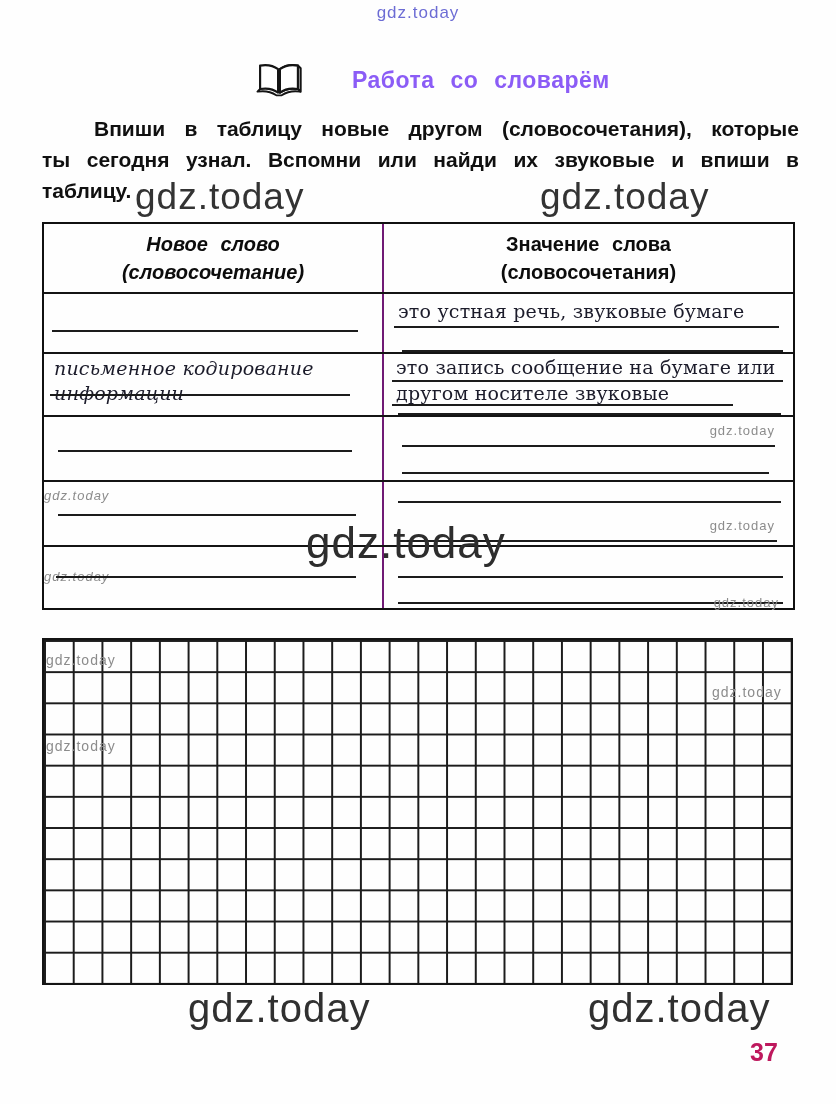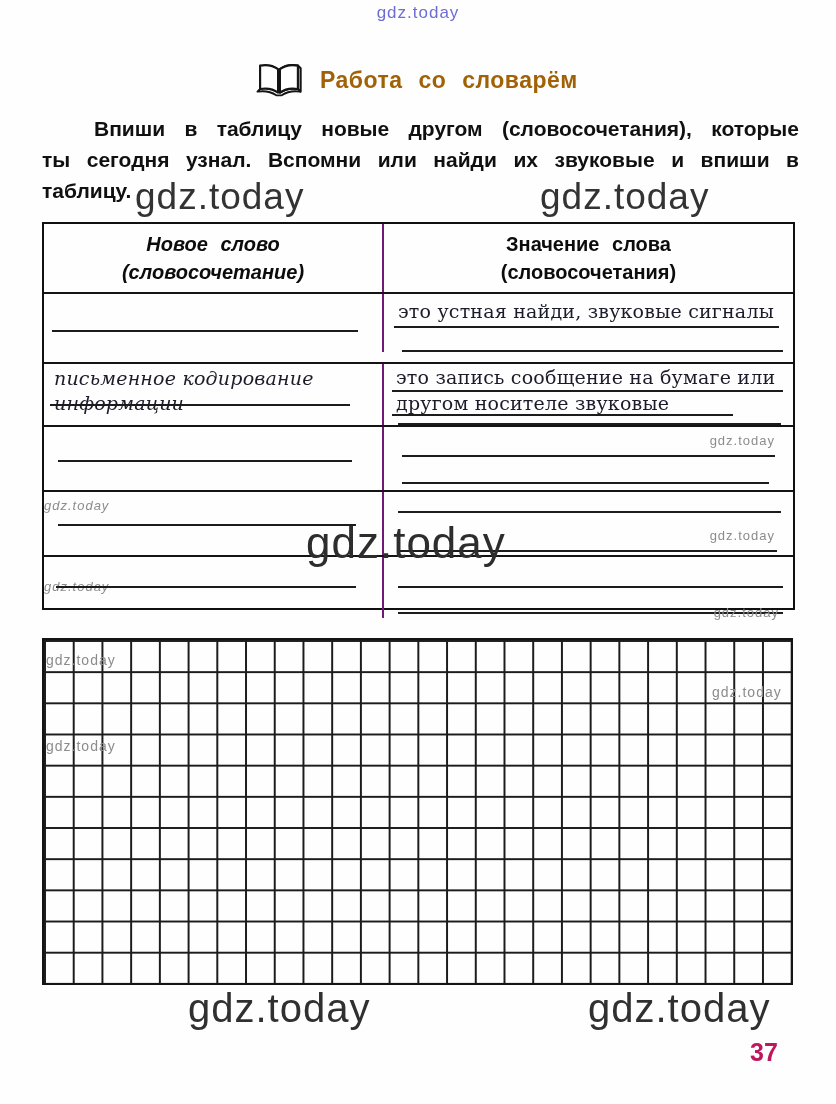--- a/index.html
+++ b/index.html
@@ -8,21 +8,21 @@
     font-family:"Liberation Sans", sans-serif;color:#111;overflow:hidden;
   }
   
   .wm{position:absolute;font-family:"Liberation Sans",sans-serif;white-space:nowrap;letter-spacing:1px;}
   .wm-top{left:0;right:0;top:3px;text-align:center;font-size:17px;color:#5d5dd0;opacity:.9;}
   .wm-md{font-size:37px;color:#333;}
   .wm-sm{font-size:13px;color:#8c8c8c;}
   .wm-lg{font-size:40px;color:#303030;}
   
   .hdr{position:absolute;left:252px;top:60px;display:flex;align-items:center;gap:14px;}
-  .hdr .title{font-size:23px;font-weight:bold;letter-spacing:.5px;word-spacing:9px;color:#a16207;}
+  .hdr .title{font-size:23px;font-weight:bold;letter-spacing:.5px;word-spacing:9px;color:#8b5cf6;margin-left:32px;}
   
   .instr{position:absolute;left:42px;top:113px;width:757px;font-size:21px;font-weight:bold;
          line-height:31px;word-spacing:5px;color:#101010;}
   .instr .jline{text-align:justify;text-align-last:justify;}
   .instr .ind{text-indent:52px;}
   
   .tbl{position:absolute;left:42px;top:222px;width:753px;height:388px;
        border:2px solid #101010;box-sizing:border-box;}
   .trow{display:flex;box-sizing:border-box;border-top:2px solid #141414;}
   .trow.first{border-top:none;}
@@ -86,27 +86,27 @@
         <span>Значение слова</span>
         <span>(словосочетания)</span>
       </div>
     </div>
 
     <div class="trow" style="height:60px;">
       <div class="cl">
         <div class="wline" style="left:8px;right:24px;top:36px;"></div>
       </div>
       <div class="cr">
-        <span class="hw" style="left:14px;top:6px;">это устная найди, звуковые сигналы</span>
+        <span class="hw" style="left:14px;top:6px;">это устная речь, звуковые бумаге</span>
         <div class="wline" style="left:10px;right:14px;top:32px;"></div>
         <div class="wline" style="left:18px;right:10px;top:56px;"></div>
       </div>
     </div>
 
-    <div class="trow" style="height:63px;margin-top:10px;">
+    <div class="trow" style="height:63px;">
       <div class="cl">
         <span class="hw" style="left:10px;top:3px;">письменное кодирование</span>
         <span class="hw" style="left:10px;top:28px;">информации</span>
         <div class="wline" style="left:6px;right:32px;top:40px;"></div>
       </div>
       <div class="cr">
         <span class="hw" style="left:12px;top:2px;">это запись сообщение на бумаге или</span>
         <div class="wline" style="left:8px;right:10px;top:26px;"></div>
         <span class="hw" style="left:12px;top:28px;">другом носителе звуковые</span>
         <div class="wline" style="left:8px;right:60px;top:50px;"></div>

